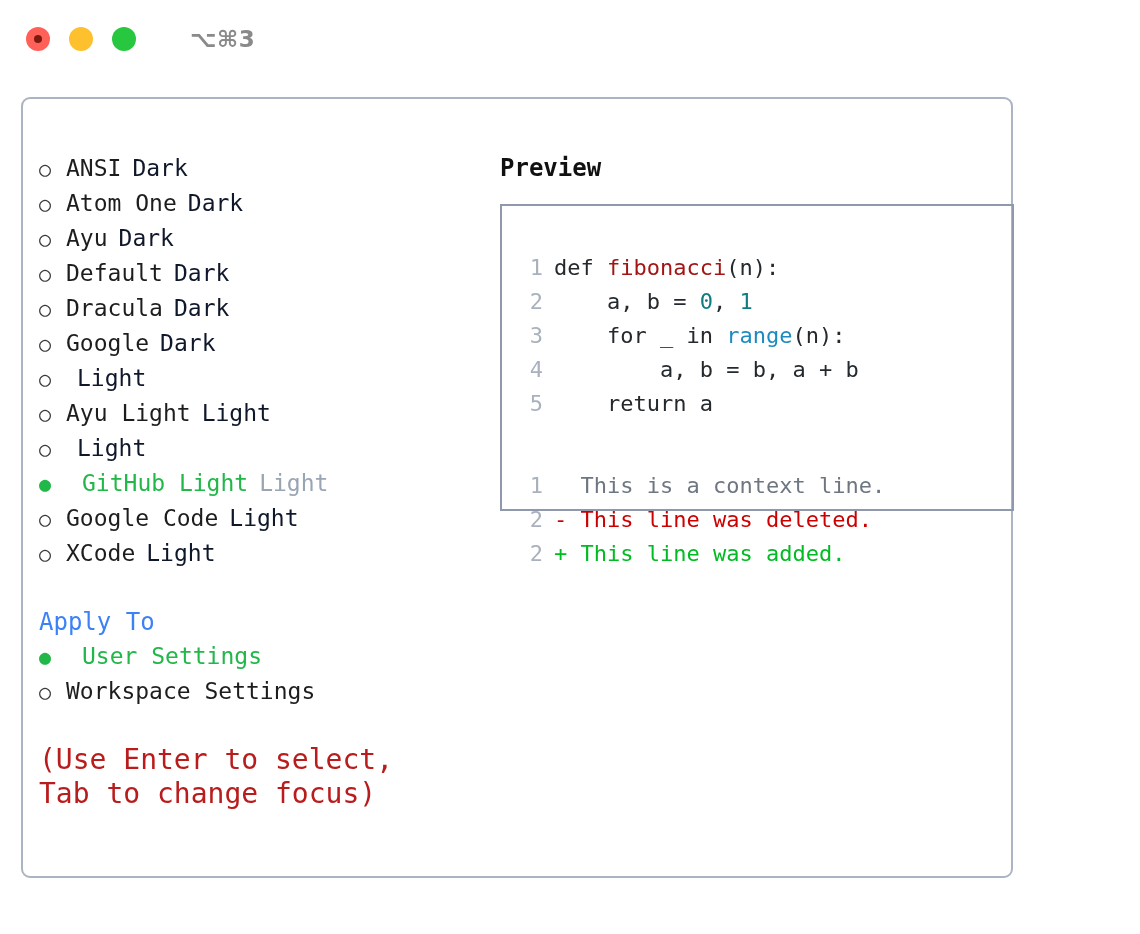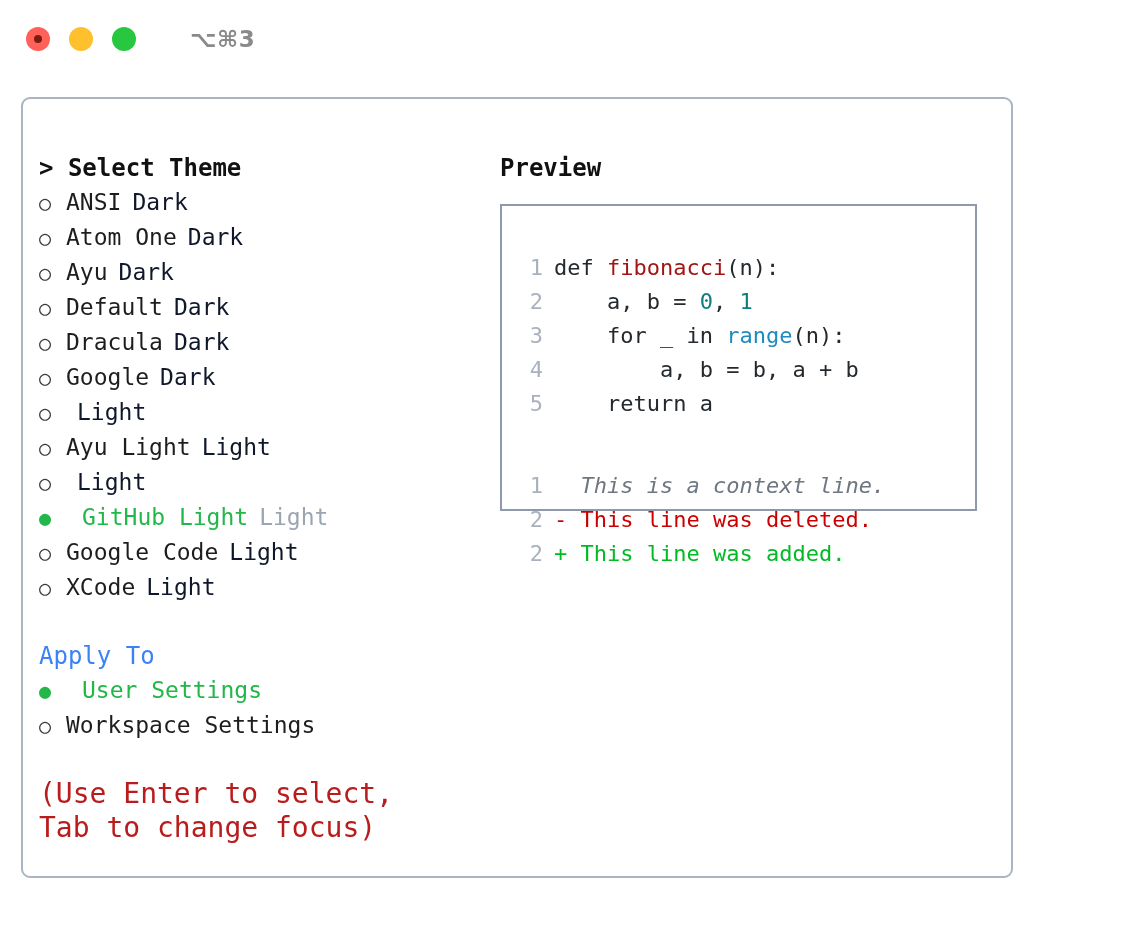--- a/index.html
+++ b/index.html
@@ -146,21 +146,21 @@
     line-height: 34px;
     color: #b91c1c;
     width: 412px;
   }
 
   
   .preview-box {
     position: absolute;
     left: 477px;
     top: 105px;
-    width: 477px;
+    width: 514px;
     height: 307px;
     border: 2px solid #8e9aab;
     box-sizing: border-box;
   }
   .code {
     position: absolute;
     left: 19px;
     top: 45px;
     font-size: 22px;
     line-height: 34px;
@@ -180,21 +180,21 @@
   .tok-call  { color: #1c8bc0; }
 
   .diff {
     position: absolute;
     left: 19px;
     top: 263px;
     font-size: 22px;
     line-height: 34px;
     white-space: pre;
   }
-  .d-ctx { color: #6e7781; font-style: italic; }
+  .d-ctx { color: #6e7781; }
   .d-del { color: #cc0000; }
   .d-add { color: #00bb22; }
 </style>
 </head>
 <body>
 
 <div class="window">
 
   <div class="titlebar">
     <div class="lights">
@@ -202,21 +202,20 @@
       <div class="light light-min"></div>
       <div class="light light-zoom"></div>
     </div>
     <div class="shortcut">⌥⌘3</div>
   </div>
 
   <div class="panel">
     <div class="panel-inner">
 
       <div class="col-left">
-        <div class="section-title">&gt; Select Theme</div>
         <div id="theme-list">
             <div class="opt"><span class="marker">○</span><span class="label">ANSI</span><span class="tag">Dark</span></div>
             <div class="opt"><span class="marker">○</span><span class="label">Atom One</span><span class="tag">Dark</span></div>
             <div class="opt"><span class="marker">○</span><span class="label">Ayu</span><span class="tag">Dark</span></div>
             <div class="opt"><span class="marker">○</span><span class="label">Default</span><span class="tag">Dark</span></div>
             <div class="opt"><span class="marker">○</span><span class="label">Dracula</span><span class="tag">Dark</span></div>
             <div class="opt"><span class="marker">○</span><span class="label">Google</span><span class="tag">Dark</span></div>
             <div class="opt"><span class="marker">○</span><span class="tag">Light</span></div>
             <div class="opt"><span class="marker">○</span><span class="label">Ayu Light</span><span class="tag">Light</span></div>
             <div class="opt"><span class="marker">○</span><span class="tag">Light</span></div>

